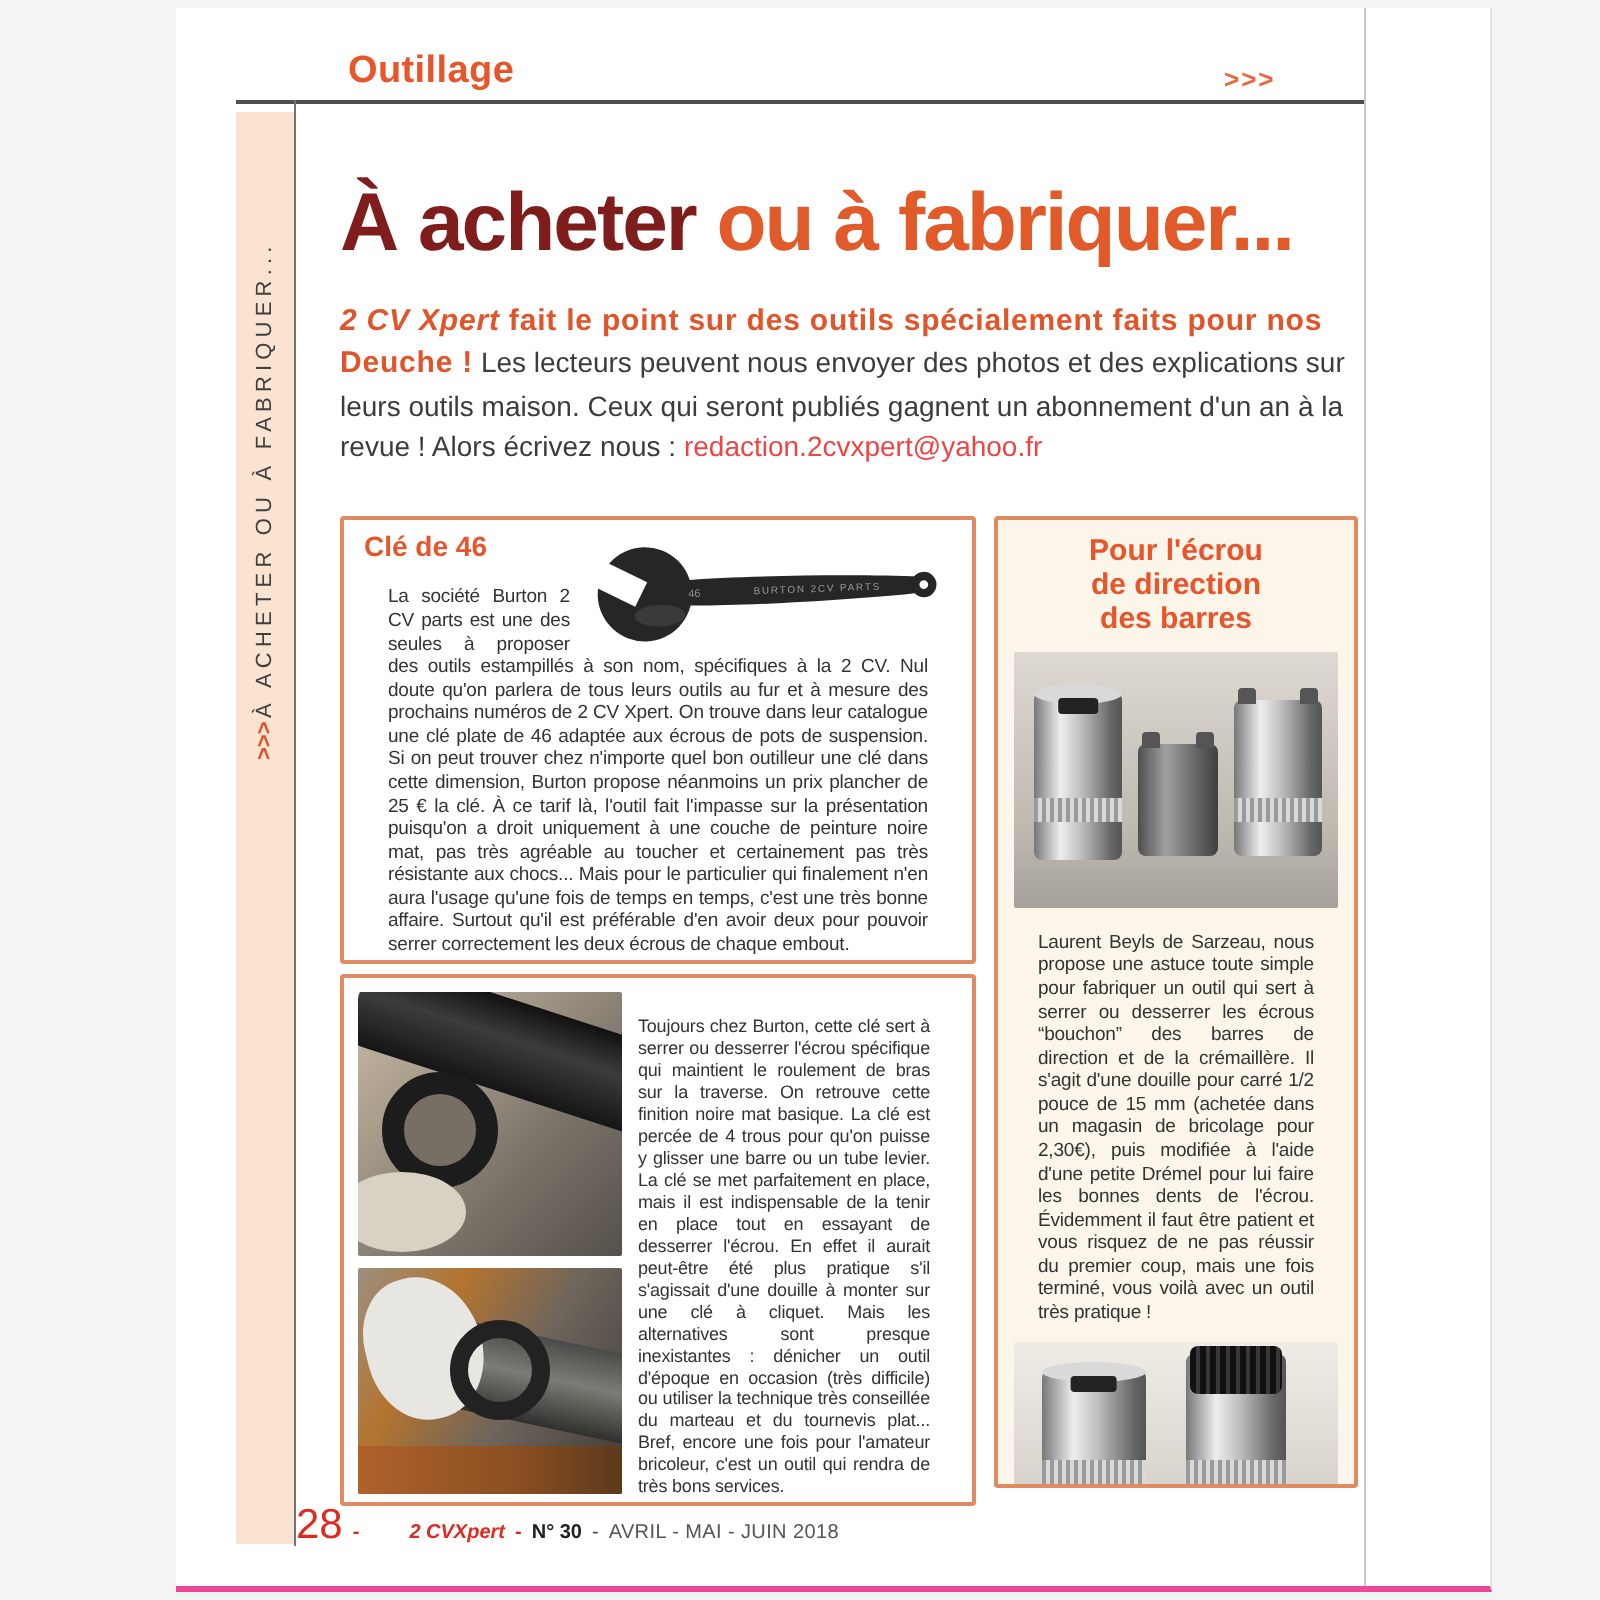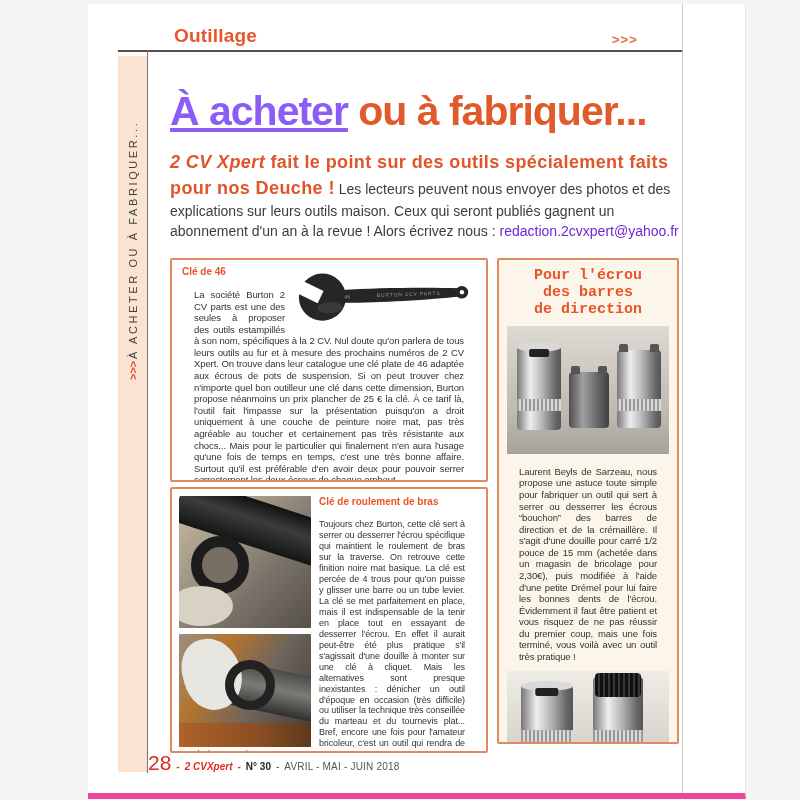--- a/index.html
+++ b/index.html
@@ -4,48 +4,48 @@
 <style>
   html,body{margin:0;padding:0;}
   body{
     width:800px;height:800px;position:relative;
     background:#f4f4f2;
     font-family:"Liberation Sans",sans-serif;
     -webkit-font-smoothing:antialiased;
   }
   .page{
     position:absolute;left:88px;top:4px;width:657px;height:789px;
-    background:#ffffff;border-right:1px solid #e3e3e1;border-bottom:6px solid #ec4899;
+    background:#ffffff;border-right:1px solid #e3e3e1;border-bottom:3px solid #ec4899;
     overflow:hidden;
   }
   .right-rule{position:absolute;left:594px;top:0;width:1px;height:789px;background:#c9c9c7;}
   .section-label{position:absolute;left:86px;top:21px;font-size:19px;font-weight:bold;color:#e8552b;letter-spacing:.2px;}
   .header-chevrons{position:absolute;left:524px;top:28px;font-size:13px;font-weight:bold;color:#e8673c;letter-spacing:1px;}
   .header-line{position:absolute;left:30px;top:46px;width:564px;height:2px;background:#4f4f4f;}
   .side-band{position:absolute;left:30px;top:52px;width:29px;height:716px;background:#fae3d0;}
   .side-rule{position:absolute;left:59px;top:46px;width:1px;height:723px;background:#737373;}
   .vtext{
     position:absolute;left:29px;top:46px;width:31px;height:330px;
     writing-mode:vertical-rl;transform:rotate(180deg);
     display:flex;align-items:center;justify-content:flex-start;
     font-size:11px;letter-spacing:2.6px;color:#3f3f3f;white-space:nowrap;
   }
   .vtext .vchev{color:#e0502a;font-weight:bold;letter-spacing:0;margin-bottom:2px;}
   .main-title{position:absolute;left:82px;top:84px;font-size:41px;font-weight:bold;letter-spacing:-1px;white-space:nowrap;}
-  .main-title .t-light{color:#8b5cf6;text-decoration:underline;}
+  .main-title .t-light{color:#7f1d1d;}
   .main-title .t-dark{color:#e05a2a;}
   .intro{position:absolute;left:82px;top:146px;width:518px;font-size:14px;line-height:1.43;color:#3c3c3c;}
-  .intro .lead{color:#e0552a;font-weight:bold;font-size:18px;letter-spacing:.4px;}
+  .intro .lead{color:#e0552a;font-weight:bold;font-size:15px;letter-spacing:.4px;}
   .intro .lead-title{font-style:italic;}
-  .intro .email{color:#6d28d9;}
+  .intro .email{color:#ef4444;}
   .box{position:absolute;background:#fff;border:2px solid #e08a62;border-radius:2px;box-sizing:border-box;overflow:hidden;}
   .box1{left:82px;top:254px;width:318px;height:224px;padding:6px 10px 6px 10px;}
   .box2{left:82px;top:483px;width:318px;height:266px;padding:7px 9px 6px 7px;}
   .box3{left:409px;top:254px;width:182px;height:486px;background:#fcf5e9;padding:6px 8px 5px 8px;}
-  .box-heading{color:#e8552b;font-size:10px;font-weight:bold;margin:0 0 4px 0;line-height:1.1;}
+  .box-heading{color:#e8552b;font-size:14px;font-weight:bold;margin:0 0 4px 0;line-height:1.1;}
   .body-text{font-size:9.5px;line-height:1.22;letter-spacing:-.1px;text-align:justify;color:#333;margin:12px;}
   .box2 .body-text{font-size:9px;}
   .price-line{font-size:9.5px;color:#333;margin:6px 0 0 0;}
   .wrench-wrap{float:right;width:184px;height:58px;margin:0 0 4px 7px;}
   .photos-col{float:left;width:132px;margin-right:8px;display:flex;flex-direction:column;gap:6px;}
   .ph{position:relative;overflow:hidden;border-radius:1px;}
   .ph1{height:132px;background:linear-gradient(135deg,#c9bca6 0%,#a79c8a 30%,#7b746a 62%,#55504a 100%);}
   .ph2{height:113px;background:linear-gradient(120deg,#9c8f80 0%,#b4742f 28%,#6e655c 58%,#3f3a35 100%);}
   .cyl1{position:absolute;width:170px;height:46px;right:-34px;top:6px;transform:rotate(18deg);background:linear-gradient(#111,#3c3c3c 42%,#151515);border-radius:9px;}
   .ring1{position:absolute;left:12px;top:40px;width:58px;height:58px;border-radius:50%;border:11px solid #1c1c1c;background:#776f63;box-sizing:border-box;}
@@ -61,28 +61,28 @@
   .sock .cap{position:absolute;left:0;top:-4px;width:100%;height:10px;border-radius:50%;background:#d9d9d9;}
   .sock .tab-l,.sock .tab-r{position:absolute;top:-6px;width:9px;height:8px;background:#555;border-radius:2px 2px 0 0;}
   .sock .tab-l{left:2px;} .sock .tab-r{right:2px;}
   .sock .knurl{position:absolute;left:0;bottom:22%;width:100%;height:12px;background:repeating-linear-gradient(90deg,#9a9a9a 0 2px,#d9d9d9 2px 4px);}
   .s3a{left:10px;top:20px;width:44px;height:84px;}
   .s3b{left:62px;top:46px;width:40px;height:56px;background:linear-gradient(90deg,#4f4f4f,#a0a0a0 35%,#6a6a6a 70%,#3f3f3f);}
   .s3c{left:110px;top:24px;width:44px;height:78px;}
   .s4a{left:14px;top:14px;width:52px;height:74px;}
   .s4b{left:86px;top:6px;width:50px;height:84px;}
   .s4b .thread{position:absolute;left:2px;top:-4px;width:92%;height:24px;border-radius:4px;background:repeating-linear-gradient(90deg,#111 0 3px,#383838 3px 5px);}
-  .box3-heading{text-align:center;color:#e8552b;font-weight:bold;font-size:15px;line-height:1.13;margin:2px 0 7px 0;font-family:Liberation Mono, monospace;}
+  .box3-heading{text-align:center;color:#e8552b;font-weight:bold;font-size:15px;line-height:1.13;margin:2px 0 7px 0;}
   .box3 .body-text{margin-bottom:8px;}
   .caption{font-size:9.5px;line-height:1.25;color:#333;margin:0;}
   .footer{position:absolute;left:60px;top:747px;display:flex;align-items:baseline;gap:5px;white-space:nowrap;}
   .page-num{color:#e02a1f;font-size:21px;font-weight:normal;}
   .f-sep-red{color:#e02a1f;font-size:10px;font-weight:bold;}
   .f-sep-dark{color:#444;font-size:10px;}
-  .f-mag{color:#e02a1f;font-size:10px;font-weight:bold;font-style:italic;}
+  .f-mag{color:#e02a1f;font-size:10px;font-weight:bold;font-style:italic;margin-left:20px;}
   .f-issue{color:#222;font-size:10px;font-weight:bold;}
   .f-date{color:#555;font-size:10px;letter-spacing:.2px;}
 </style>
 </head>
 <body>
 
 <div class="page">
 
   <div class="right-rule"></div>
 
@@ -132,30 +132,29 @@
         <div class="ring1"></div>
         <div class="rag1"></div>
       </div>
       <div class="ph ph2">
         <div class="cyl2"></div>
         <div class="glove2"></div>
         <div class="ring2"></div>
         <div class="bench2"></div>
       </div>
     </div>
-    <h3 class="box-heading">Clé de roulement de bras</h3>
     <p class="body-text">Toujours chez Burton, cette clé sert à serrer ou desserrer l'écrou spécifique qui maintient le roulement de bras sur la traverse. On retrouve cette finition noire mat basique. La clé est percée de 4 trous pour qu'on puisse y glisser une barre ou un tube levier. La clé se met parfaitement en place, mais il est indispensable de la tenir en place tout en essayant de desserrer l'écrou. En effet il aurait peut-être été plus pratique s'il s'agissait d'une douille à monter sur une clé à cliquet. Mais les alternatives sont presque inexistantes : dénicher un outil d'époque en occasion (très difficile) ou utiliser la technique très conseillée du marteau et du tournevis plat... Bref, encore une fois pour l'amateur bricoleur, c'est un outil qui rendra de très bons services.</p>
 
   </div>
 
   <div class="box box3">
     <div class="box3-heading">
       <div>Pour l'écrou</div>
+      <div>de direction</div>
       <div>des barres</div>
-      <div>de direction</div>
     </div>
     <div class="ph ph3">
       <div class="sock s3a">
           <div class="cap"></div>
           <div class="hole"></div>
           <div class="knurl"></div>
         </div>
       <div class="sock s3b">
           <div class="tab-l"></div>
           <div class="tab-r"></div>

